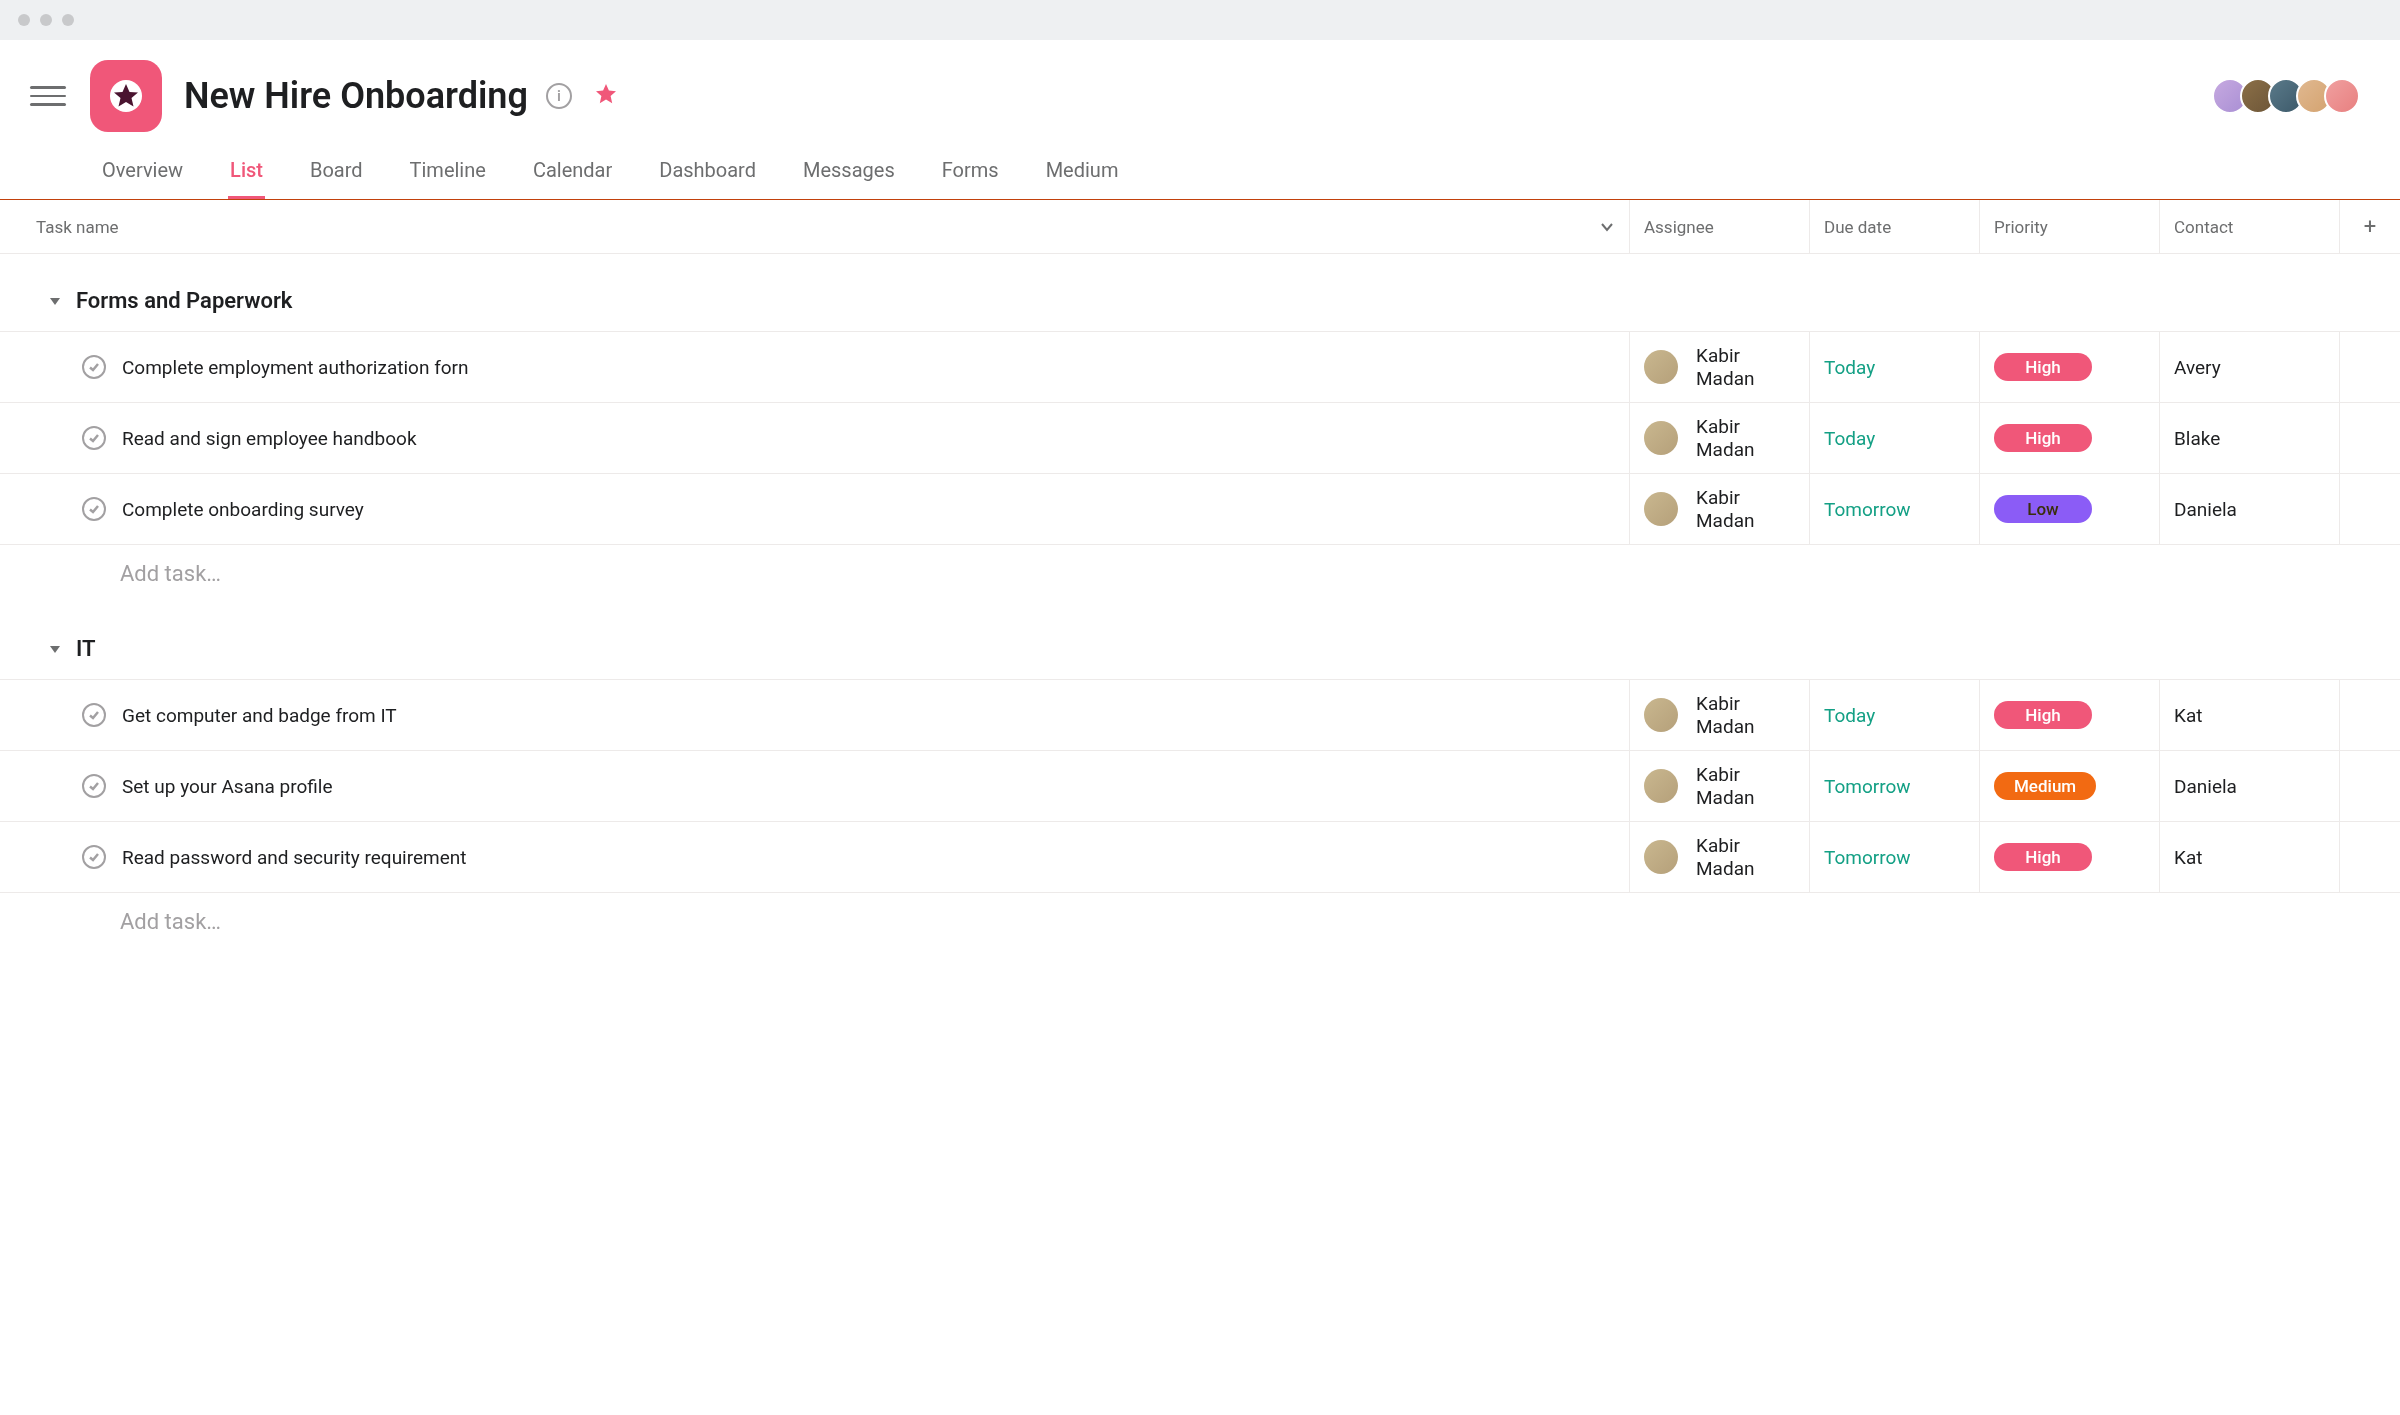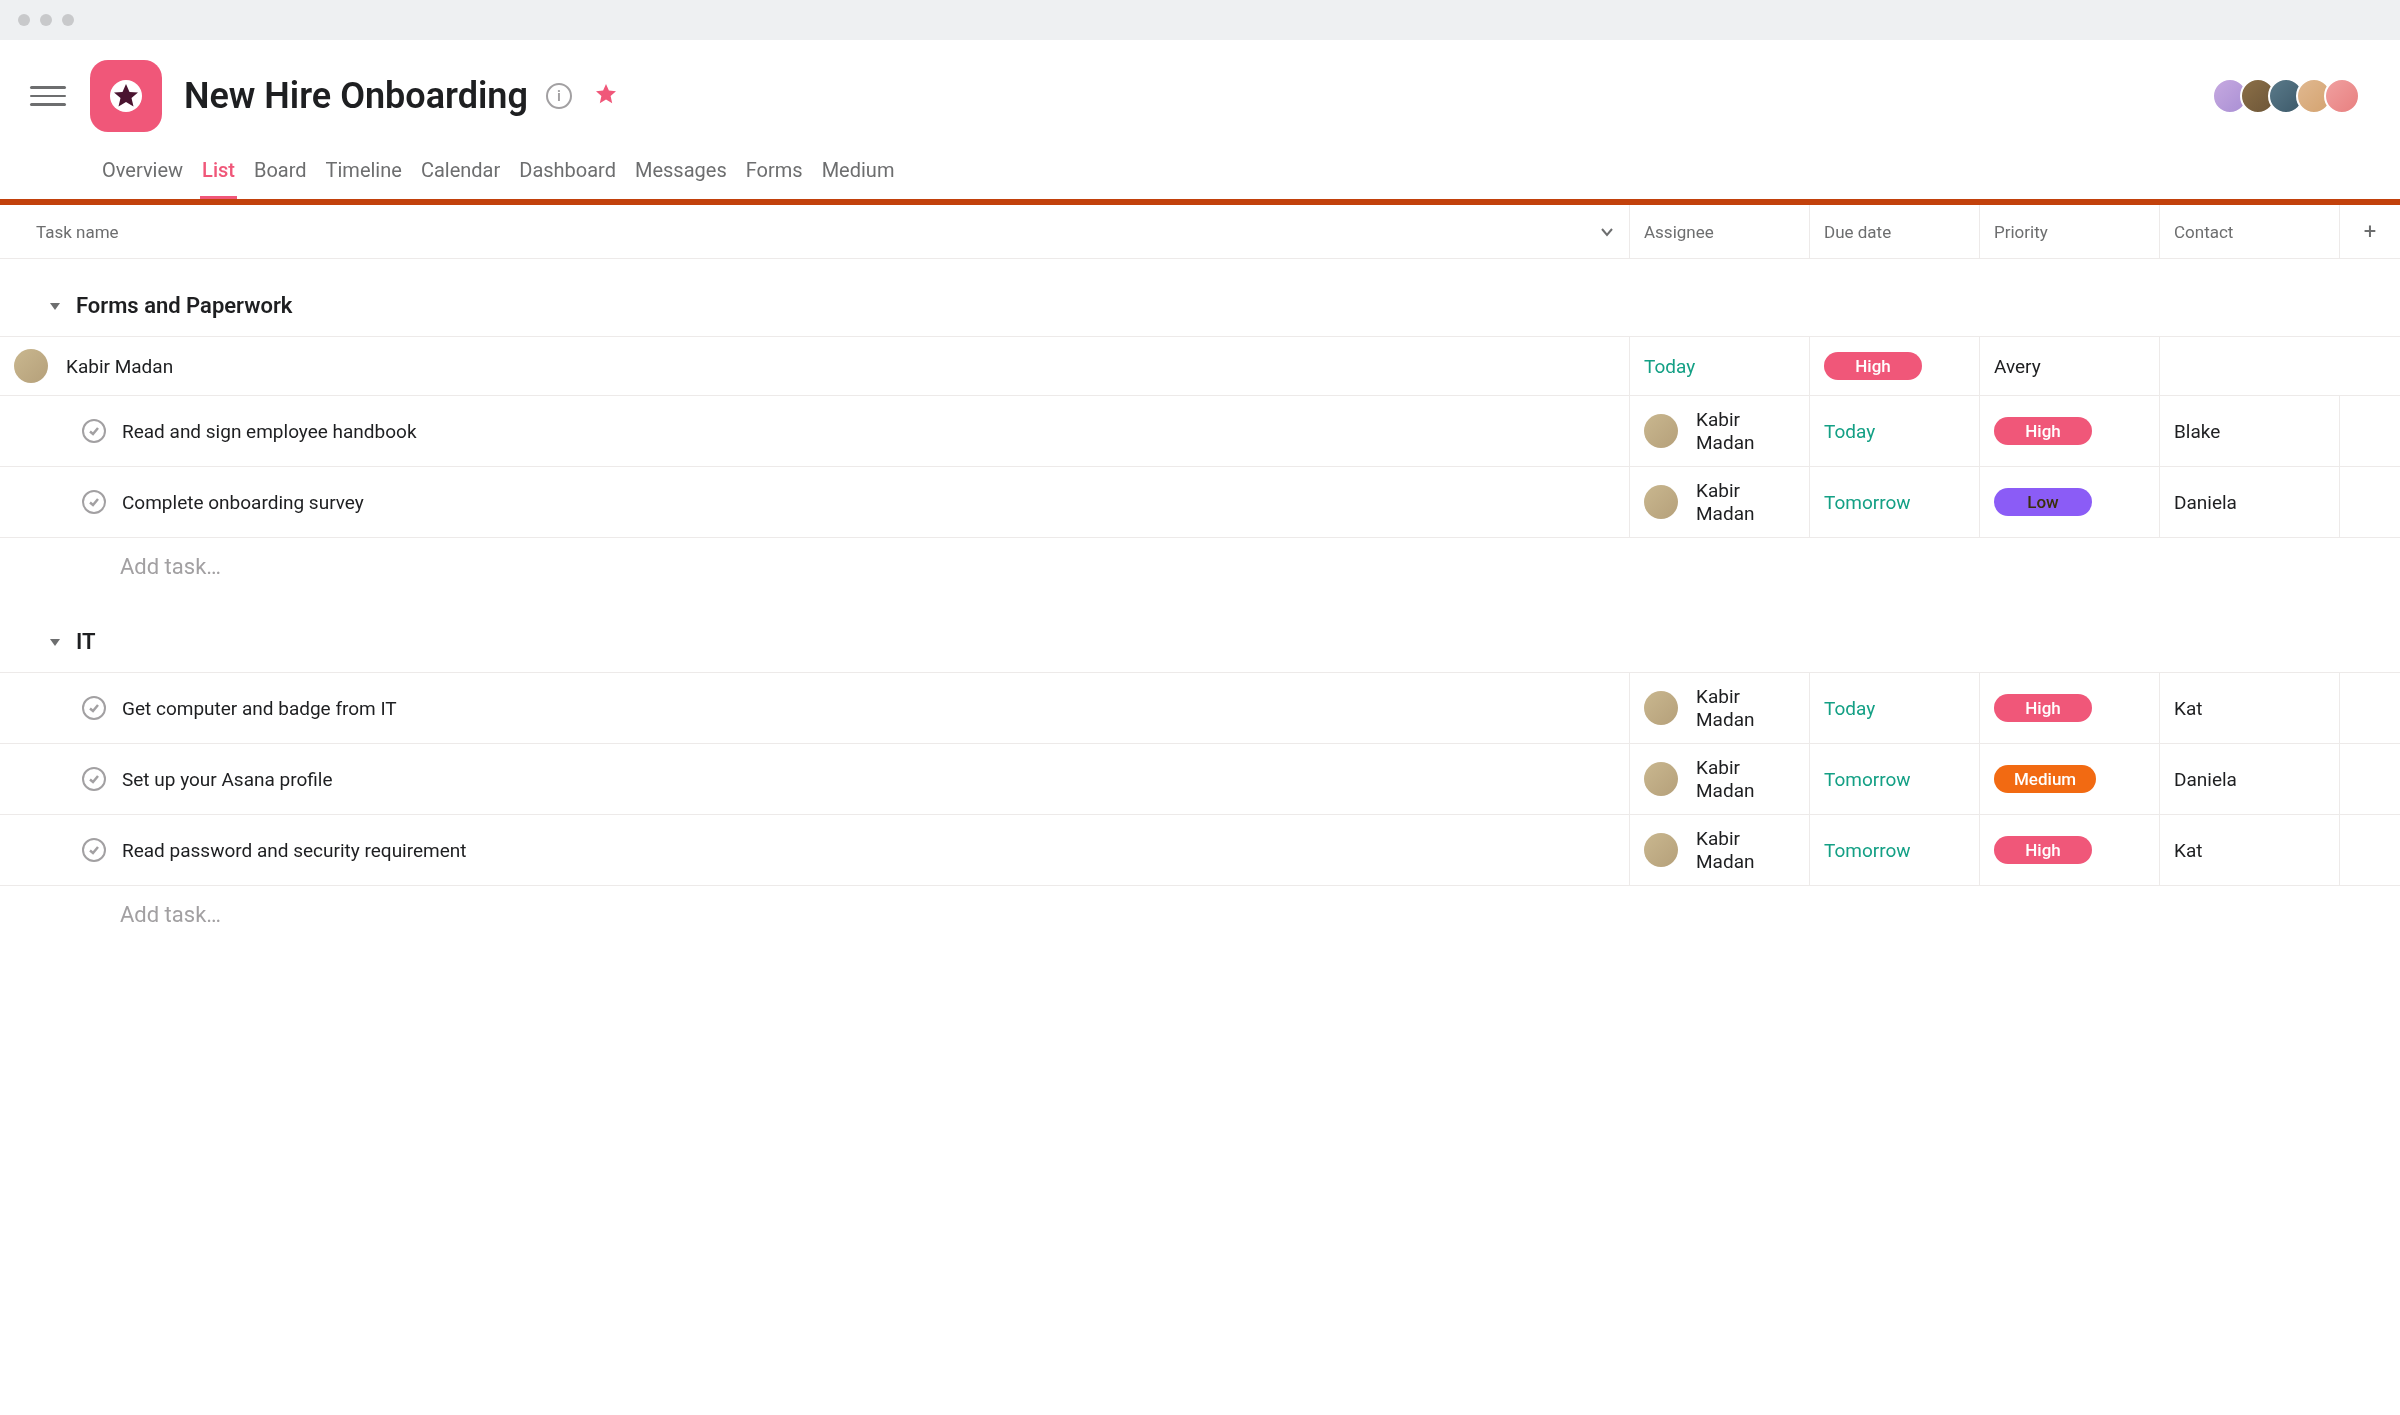--- a/index.html
+++ b/index.html
@@ -46,22 +46,22 @@
 }
 .star-icon { margin-left: 22px; cursor: pointer; }
 .star-icon svg { width: 24px; height: 24px; fill: #f05779; }
 .spacer { flex: 1; }
 .member-stack { display: flex; margin-right: 10px; }
 .member-stack .avatar {
   width: 36px; height: 36px; border-radius: 50%; border: 2px solid #fff;
   margin-left: -8px;
 }
 .tabs {
-  display: flex; gap: 15px; padding: 16px 0 0 100px;
-  border-bottom: 6px solid #c2410c;
+  display: flex; gap: 43px; padding: 16px 0 0 100px;
+  border-bottom: 1px solid #c2410c;
 }
 .tab {
   font-size: 20px; color: #6d6e6f; padding: 10px 2px 14px 2px; cursor: pointer;
   border-bottom: 3px solid transparent;
 }
 .tab.active { color: #f05779; border-bottom-color: #f05779; font-weight: 500; }
 .columns {
   display: grid;
   grid-template-columns: 1fr 180px 170px 180px 180px 60px;
   border-bottom: 1px solid #edeae9;
@@ -212,20 +212,28 @@
             </svg></span>
     <span>Forms and Paperwork</span>
   </div>
         <div></div>
         <div></div>
         <div></div>
         <div></div>
         <div></div>
       </div>
       <div class="task-row">
+      <div class="task-cell task-name-cell">
+        <span class="check-circle">
+            <svg viewBox="0 0 12 12">
+              <polyline points="2,6.5 5,9 10,3"></polyline>
+            </svg>
+          </span>
+        <span>Complete employment authorization forn</span>
+      </div>
       <div class="task-cell assignee-cell">
         <span class="avatar kabir"></span>
         <span>Kabir Madan</span>
       </div>
       <div class="task-cell due-cell">
         <span>Today</span>
       </div>
       <div class="task-cell">
         <span class="priority-pill priority-High">High</span>
       </div>

